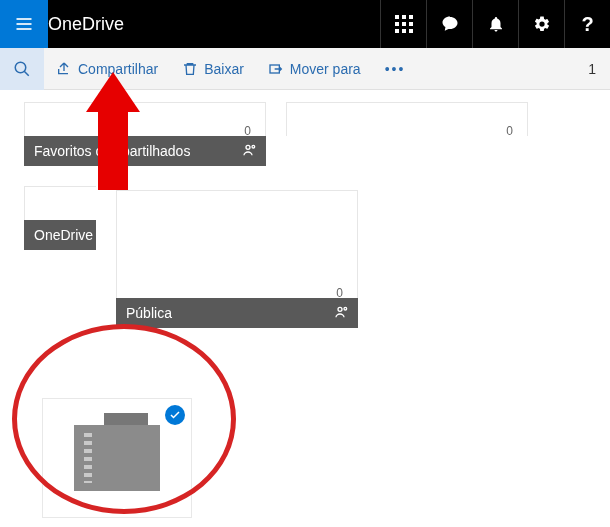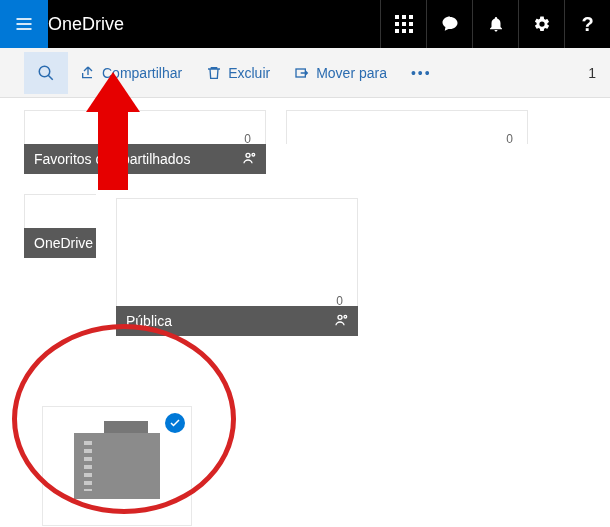--- a/index.html
+++ b/index.html
@@ -16,23 +16,22 @@
   .brand { font-size: 18px; font-weight: 400; flex: 0 0 auto; }
   .header-spacer { flex: 1; }
   .header-icon {
     width: 46px; height: 48px; display: flex; align-items: center; justify-content: center;
     border-left: 1px solid #333;
   }
   .header-icon svg, .header-icon span { color: #fff; }
 
   
   .toolbar {
-    height: 50px; background: #f4f4f4; display: flex; align-items: center; color: #2b579a;
+    height: 42px; background: #f4f4f4; display: flex; align-items: center; color: #2b579a;
     border-bottom: 1px solid #e0e0e0;
-    padding-left: 24px;
   }
   .toolbar .search {
     width: 44px; height: 42px; background: #dbe7f5; display: flex; align-items: center; justify-content: center;
   }
   .toolbar-btn {
     display: flex; align-items: center; gap: 6px; padding: 0 12px; height: 42px; color: #2b6cb0;
     font-size: 14px; cursor: pointer;
   }
   .toolbar-btn svg { width: 16px; height: 16px; }
   .toolbar-spacer { flex: 1; }
@@ -164,21 +163,21 @@
     <svg viewBox="0 0 24 24" fill="none" stroke="#2b6cb0" stroke-width="2">
         <path d="M4 12v7h14"></path>
         <path d="M12 3l6 6M12 3l-6 6M12 3v12"></path>
       </svg>
     <span>Compartilhar</span>
   </div>
   <div class="toolbar-btn">
     <svg viewBox="0 0 24 24" fill="none" stroke="#2b6cb0" stroke-width="2">
         <path d="M3 6h18M8 6V4h8v2M6 6l1 14h10l1-14"></path>
       </svg>
-    <span>Excluir</span>
+    <span>Baixar</span>
   </div>
   <div class="toolbar-btn">
     <svg viewBox="0 0 24 24" fill="none" stroke="#2b6cb0" stroke-width="2">
         <rect x="3" y="6" width="14" height="12"></rect>
         <path d="M10 12h10M17 9l3 3-3 3"></path>
       </svg>
     <span>Mover para</span>
   </div>
   <div class="toolbar-btn">
     <span style="letter-spacing:2px;">•••</span>

